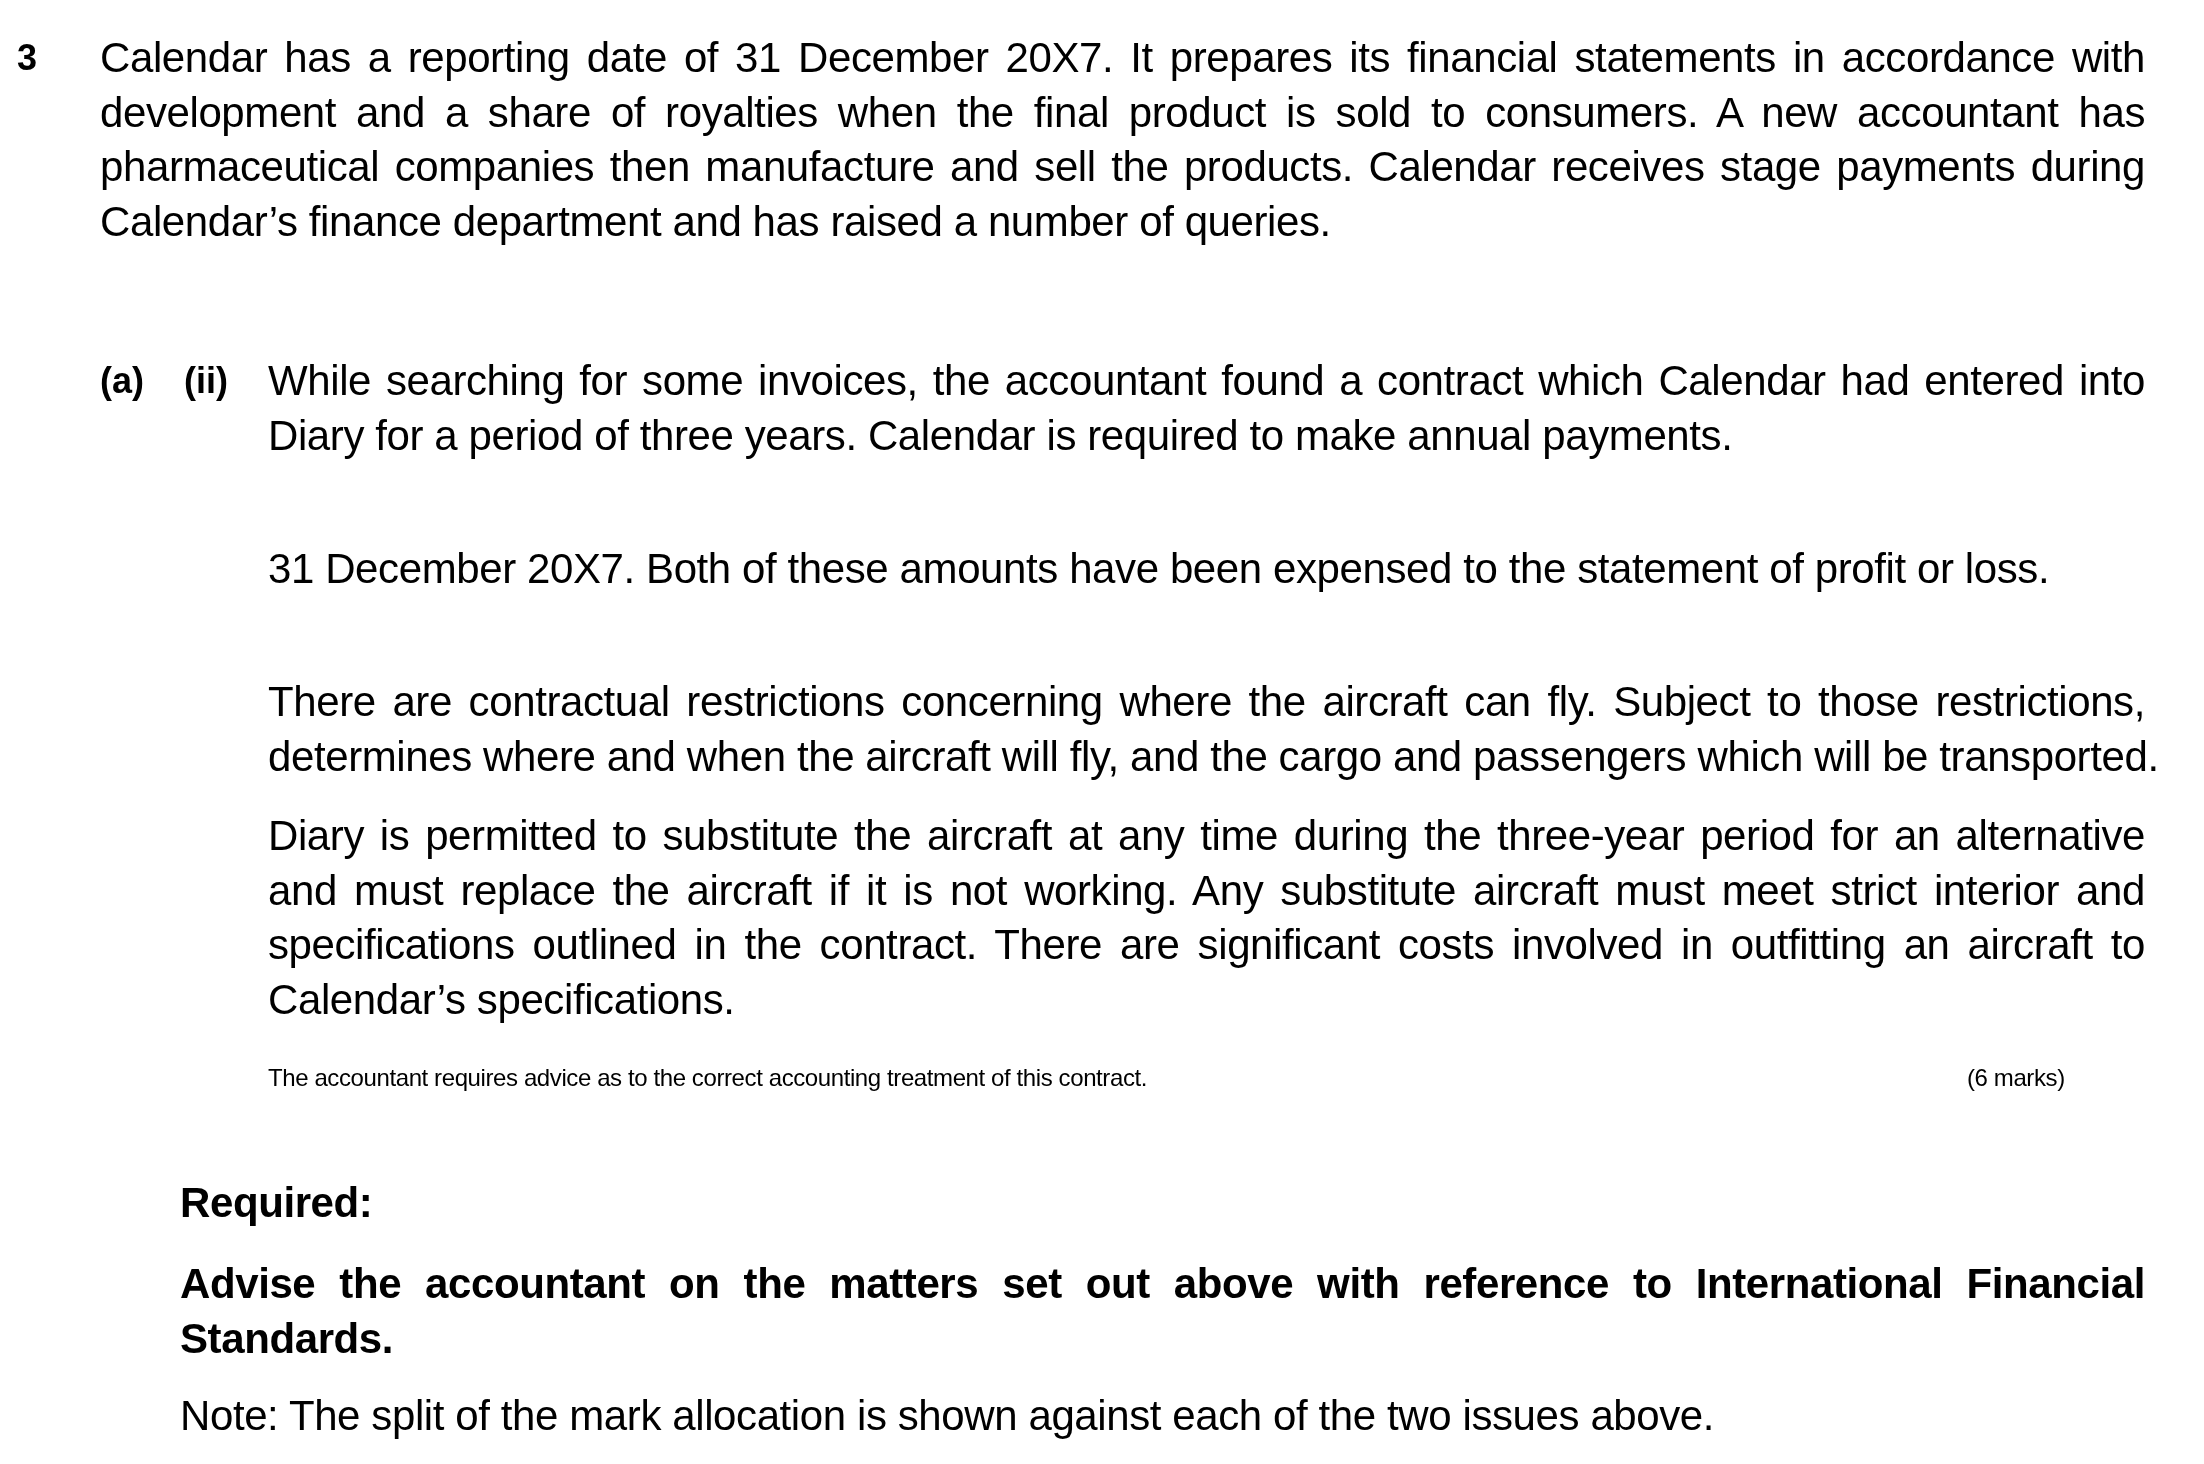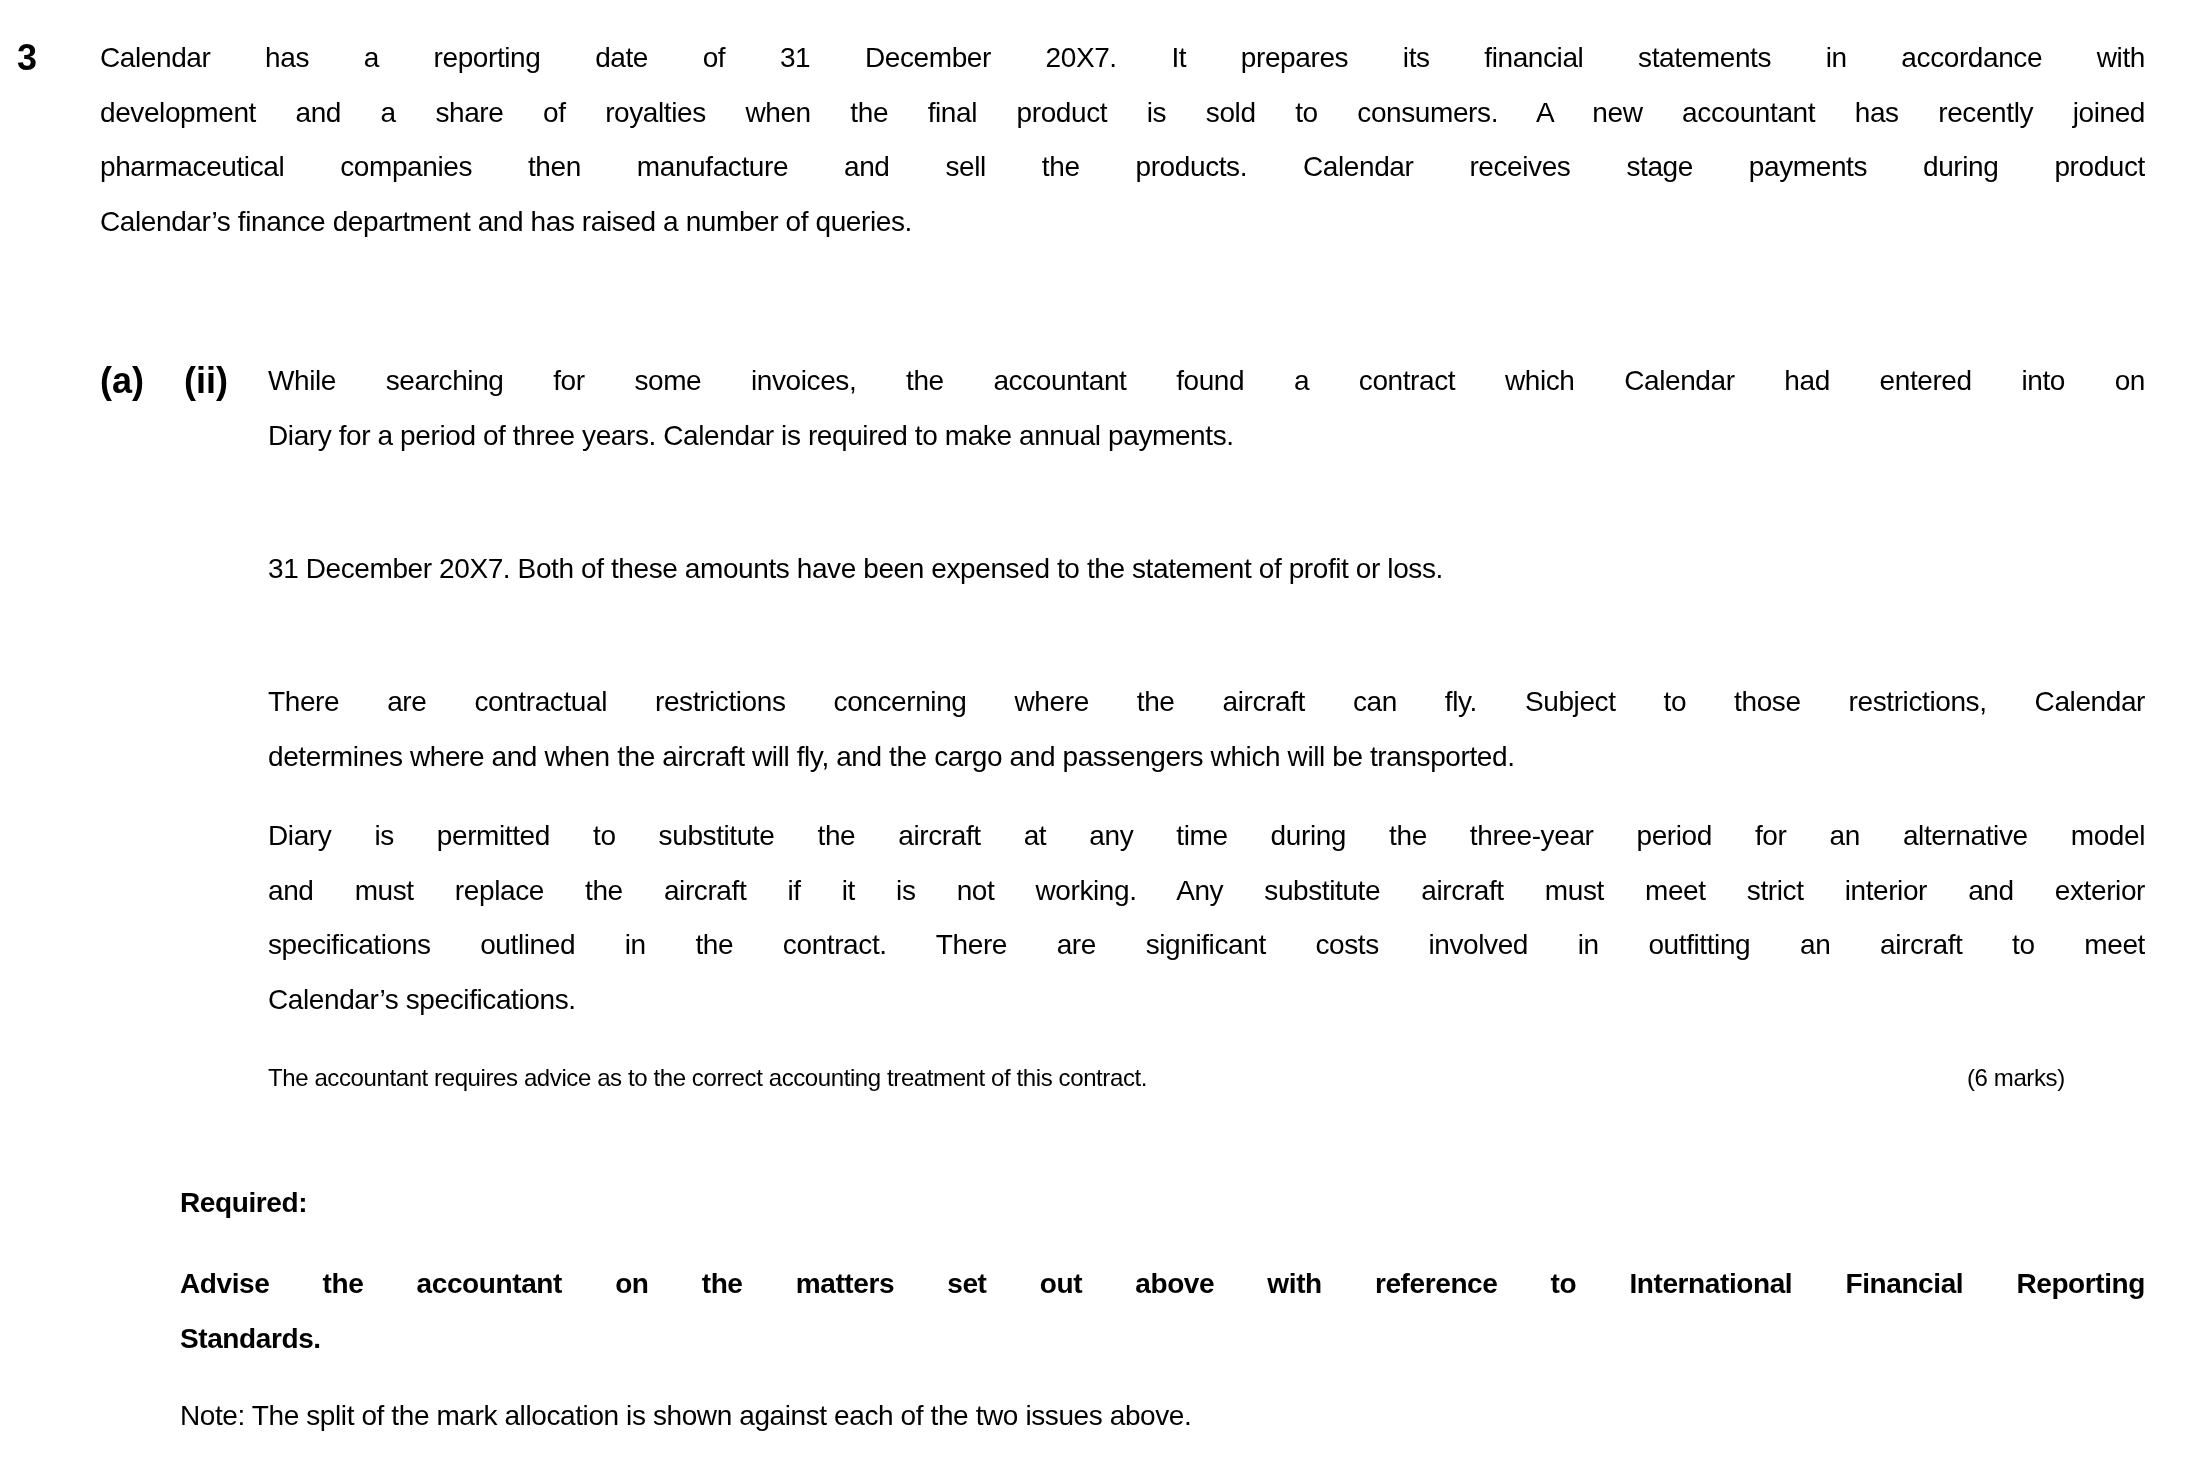--- a/index.html
+++ b/index.html
@@ -1,20 +1,20 @@
 <!DOCTYPE html>
 <html><head>
 <meta charset="utf-8">
 <style>
   html, body { margin: 0; padding: 0; background: #ffffff; }
   body { width: 2204px; height: 1464px; position: relative; overflow: hidden;
          font-family: "Liberation Sans", sans-serif; color: #000000; }
   .abs { position: absolute; }
   .num { font-weight: bold; font-size: 36px; line-height: 54px; }
-  .block { position: absolute; font-size: 28px; line-height: 54.5px; letter-spacing: -0.4px; }
+  .block { position: absolute; font-size: 42px; line-height: 54.5px; letter-spacing: -0.4px; }
   .line { display: block; white-space: nowrap; height: 54.5px; }
   .just { text-align: justify; text-align-last: justify; white-space: normal; overflow: hidden; }
   .bold { font-weight: bold; }
   .marks-row { position: absolute; font-size: 24px; line-height: 54.5px; letter-spacing: -0.4px; }
 </style>
 </head>
 <body>
 
 <div class="abs num" style="left:17px; top:31px;">3</div>
 

